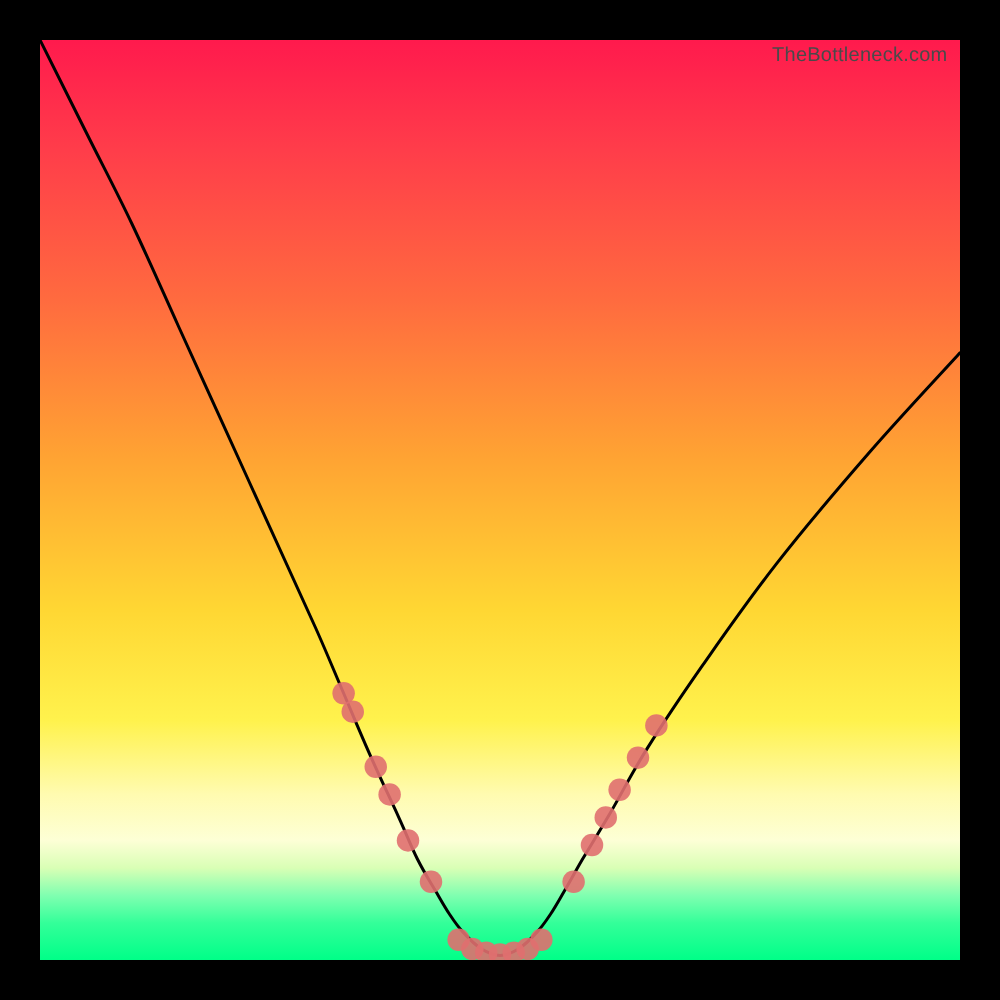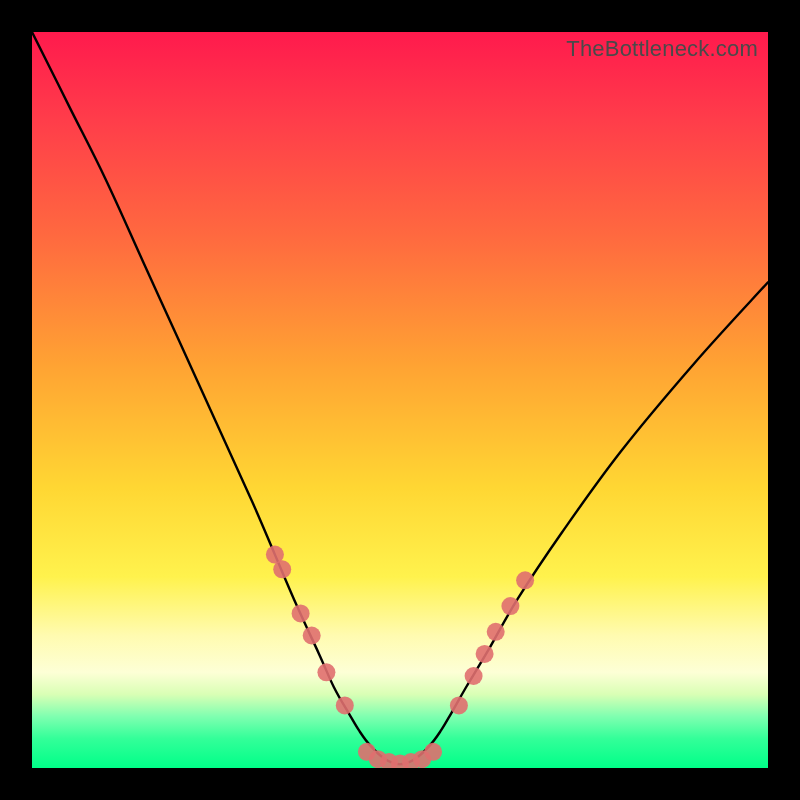--- a/index.html
+++ b/index.html
@@ -39,21 +39,21 @@
       #33ff99 96%,
       #00ff88 100%
     );
     overflow: hidden;
   }
   .watermark {
     position: absolute;
     top: 4px;
     right: 10px;
     color: #4a4a4a;
-    font-size: 22px;
+    font-size: 16px;
     font-weight: 500;
     letter-spacing: 0.2px;
     user-select: none;
   }
   svg.curve {
     position: absolute;
     left: 0;
     top: 0;
     width: 736px;
     height: 736px;

